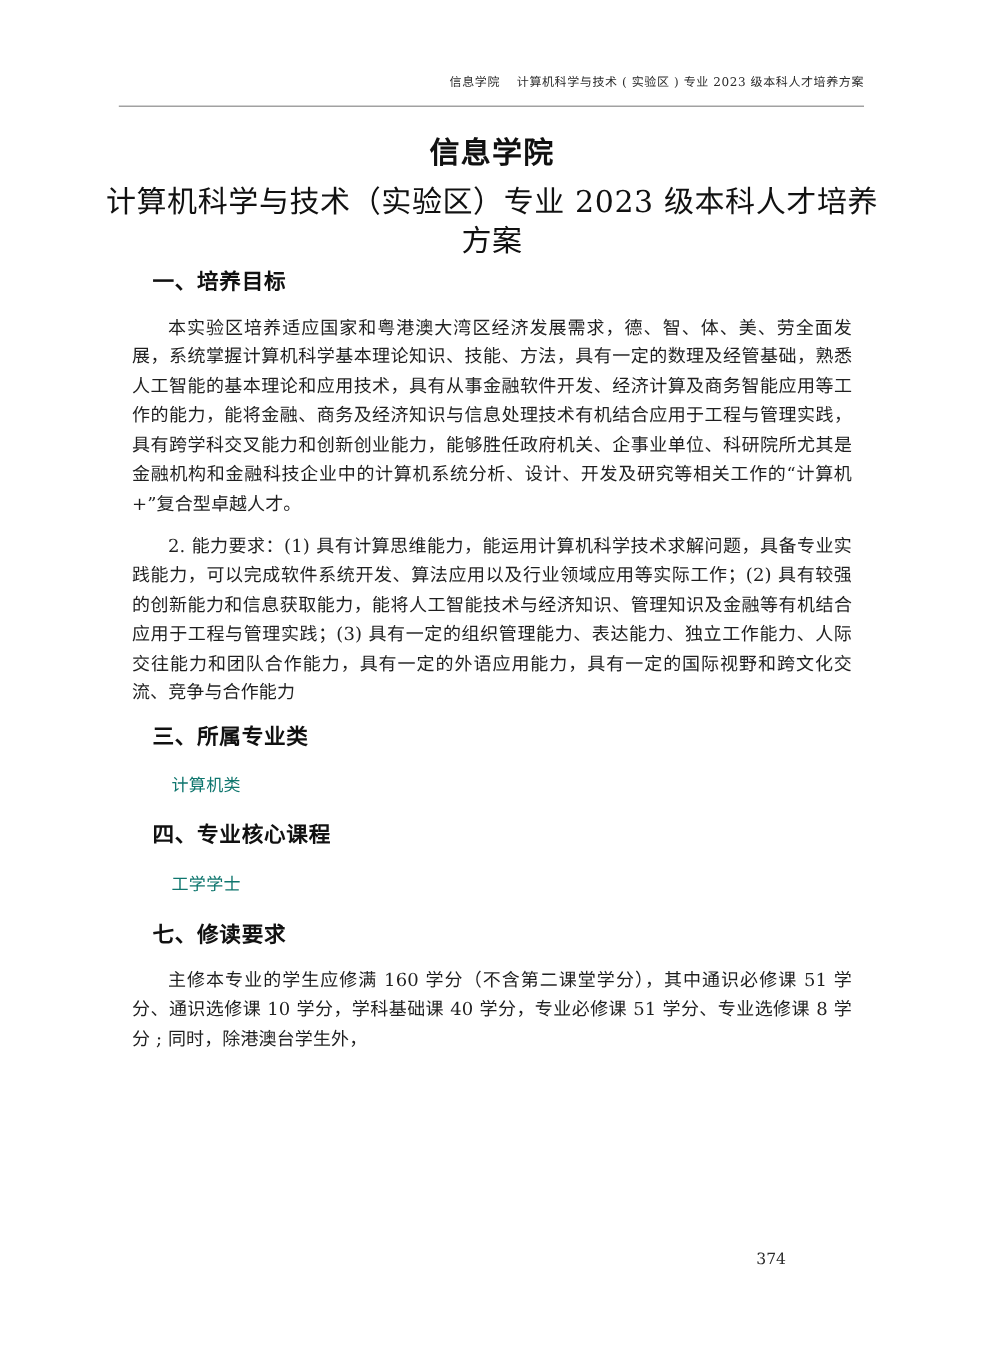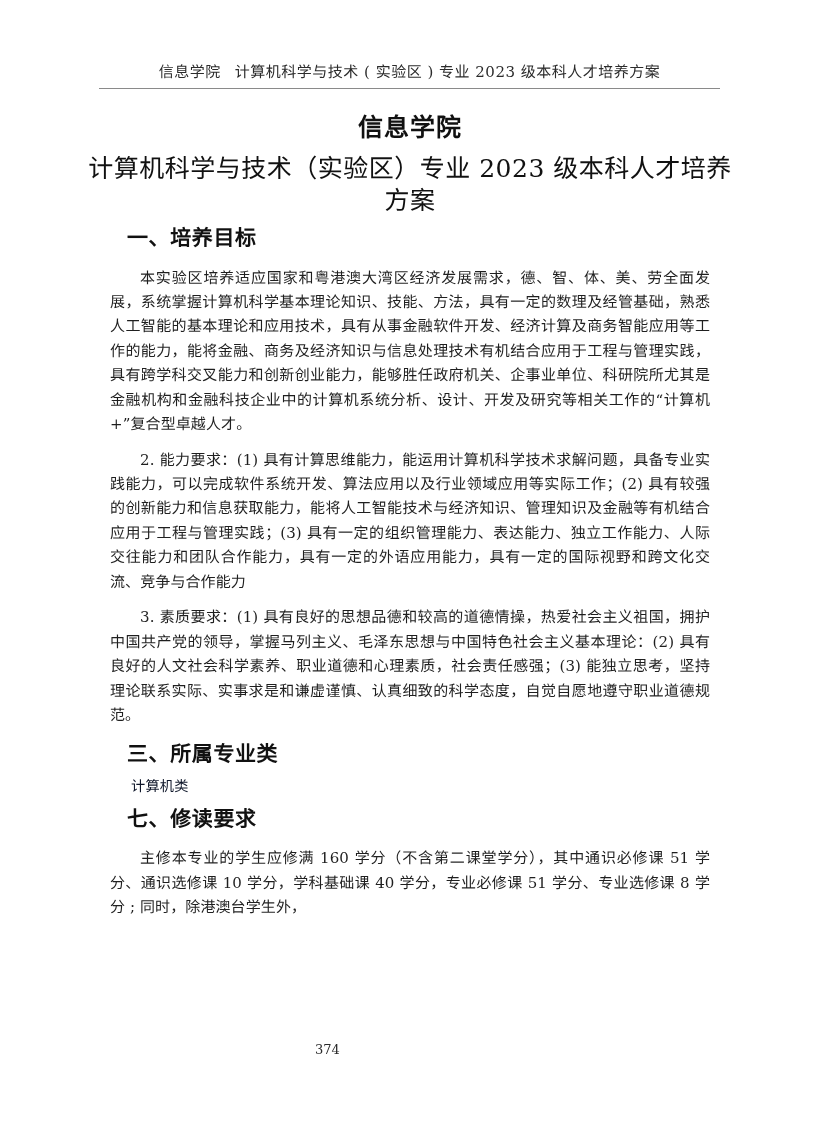--- a/index.html
+++ b/index.html
@@ -22,22 +22,22 @@
     overflow: hidden;
     box-sizing: border-box;
   }
 
   
   .running-header {
     position: absolute;
     left: 99px;
     top: 60px;
     width: 621px;
-    text-align: center;
-    font-size: 15px;
+    text-align: right;
+    font-size: 10px;
     letter-spacing: 0.5px;
     color: #2b2b2b;
     white-space: nowrap;
   }
   .running-header .rh-left {
     margin-right: 14px;
   }
   .header-rule {
     position: absolute;
     left: 99px;
@@ -72,57 +72,57 @@
   }
 
   
   .content {
     position: absolute;
     left: 99px;
     top: 222px;
     width: 622px;
   }
   .sec-heading {
-    font-size: 21px;
+    font-size: 18px;
     font-weight: bold;
     color: #111;
     margin: 5px 0 2px 0;
     padding-left: 28px;
     letter-spacing: 0.6px;
     line-height: 1.55;
   }
   .sec-heading.first { margin-top: 0; }
 
   p.para {
     margin: 11px;
     font-size: 15px;
     line-height: 1.63;
     text-align: justify;
     text-justify: inter-ideograph;
     text-indent: 2em;
     color: #1f1f1f;
     letter-spacing: 0.1px;
   }
   p.plain {
-    margin: 4px;
+    margin: 16px;
     font-size: 14.2px;
     line-height: 1.6;
     text-indent: 0;
     padding-left: 28px;
-    color: #0f172a;
+    color: #0f766e;
     letter-spacing: 0.2px;
   }
 
   
   .page-number {
     position: absolute;
     left: 0;
     top: 1042px;
     width: 655px;
-    text-align: center;
+    text-align: right;
     font-size: 13px;
     color: #2b2b2b;
   }
 </style>
 </head>
 <body>
 
 <div class="page">
 
   <div class="running-header">
@@ -134,27 +134,28 @@
     <div class="doc-title-1">信息学院</div>
     <div class="doc-title-2">计算机科学与技术（实验区）专业 2023 级本科人才培养方案</div>
   </div>
 
   <div class="content">
 
     <div class="sec-heading first">一、培养目标</div>
     <p class="para">本实验区培养适应国家和粤港澳大湾区经济发展需求，德、智、体、美、劳全面发展，系统掌握计算机科学基本理论知识、技能、方法，具有一定的数理及经管基础，熟悉人工智能的基本理论和应用技术，具有从事金融软件开发、经济计算及商务智能应用等工作的能力，能将金融、商务及经济知识与信息处理技术有机结合应用于工程与管理实践，具有跨学科交叉能力和创新创业能力，能够胜任政府机关、企事业单位、科研院所尤其是金融机构和金融科技企业中的计算机系统分析、设计、开发及研究等相关工作的“计算机 +”复合型卓越人才。</p>
 
     <p class="para">2. 能力要求：(1) 具有计算思维能力，能运用计算机科学技术求解问题，具备专业实践能力，可以完成软件系统开发、算法应用以及行业领域应用等实际工作；(2) 具有较强的创新能力和信息获取能力，能将人工智能技术与经济知识、管理知识及金融等有机结合应用于工程与管理实践；(3) 具有一定的组织管理能力、表达能力、独立工作能力、人际交往能力和团队合作能力，具有一定的外语应用能力，具有一定的国际视野和跨文化交流、竞争与合作能力</p>
-    <p class="para">3. 素质要求：(1) 具有良好的思想品德和较高的道德情操，热爱社会主义祖国，拥护中国共产党的领导，掌握马列主义、毛泽东思想与中国特色社会主义基本理论：(2) 具有良好的人文社会科学素养、职业道德和心理素质，社会责任感强；(3) 能独立思考，坚持理论联系实际、实事求是和谦虚谨慎、认真细致的科学态度，自觉自愿地遵守职业道德规范。</p>
 
     <div class="sec-heading">三、所属专业类</div>
     <p class="plain">计算机类</p>
 
+    <div class="sec-heading">四、专业核心课程</div>
 
 
+    <p class="plain">工学学士</p>
 
     <div class="sec-heading">七、修读要求</div>
     <p class="para">主修本专业的学生应修满 160 学分（不含第二课堂学分），其中通识必修课 51 学分、通识选修课 10 学分，学科基础课 40 学分，专业必修课 51 学分、专业选修课 8 学分 ; 同时，除港澳台学生外，</p>
 
   </div>
 
   <div class="page-number">374</div>
 
 </div>
 

